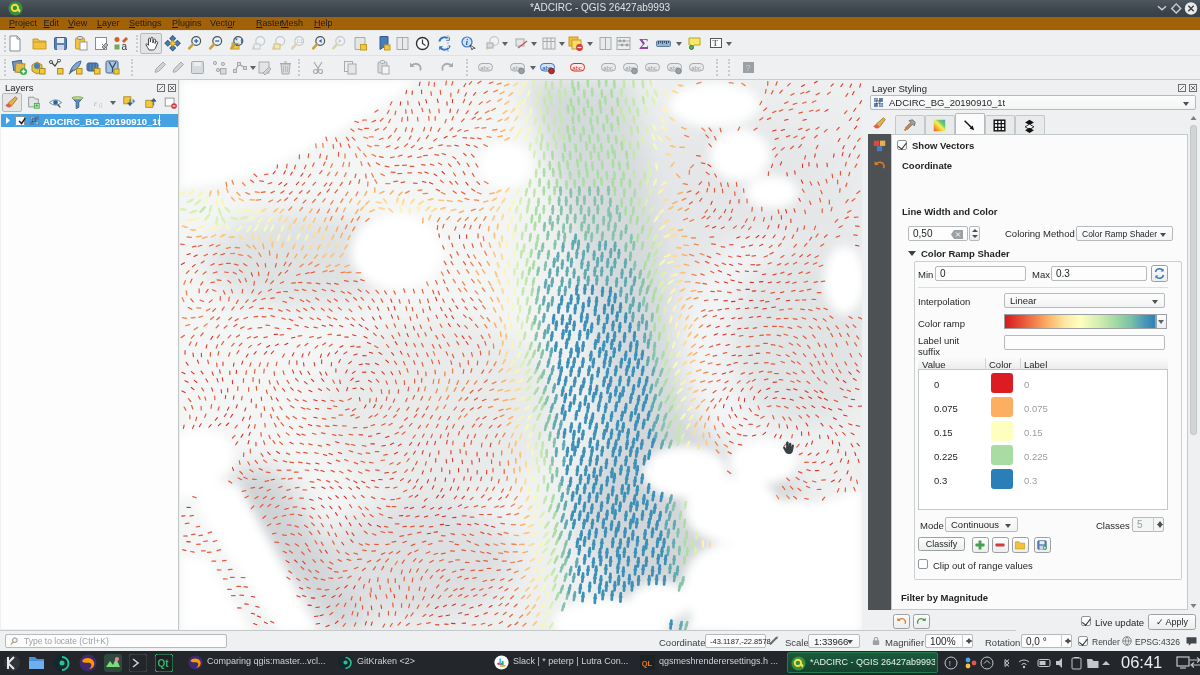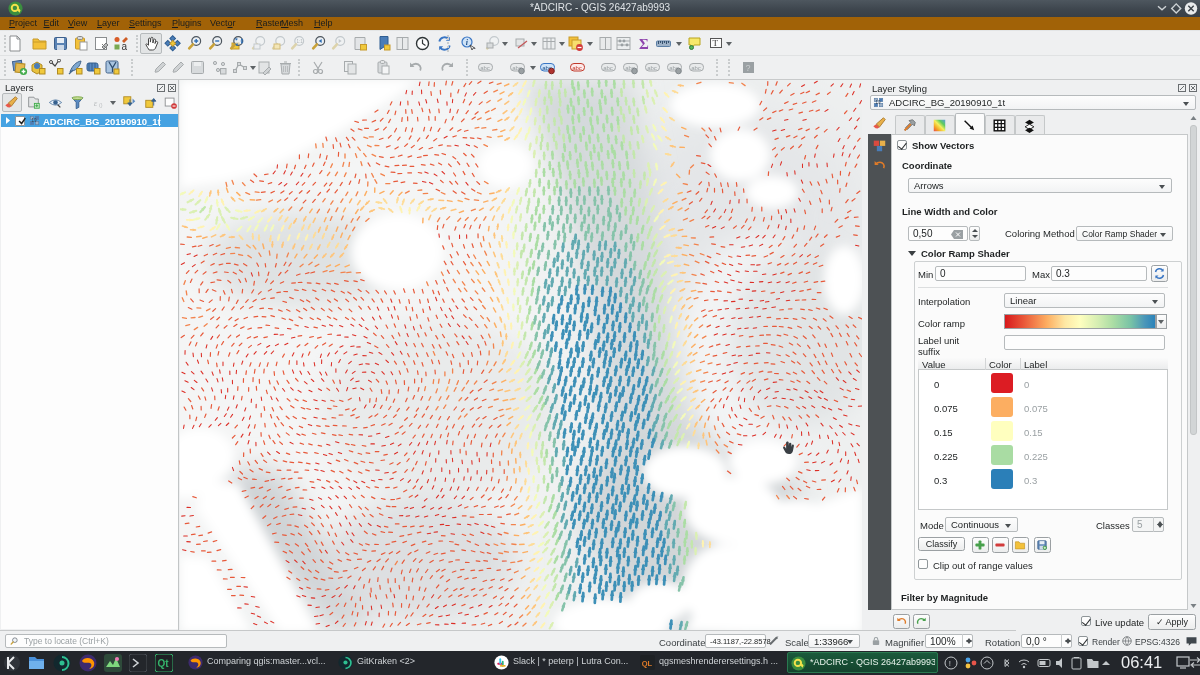--- a/index.html
+++ b/index.html
@@ -566,21 +566,20 @@
       <div class="abs" style="left:149px;top:35px;width:30px;height:20px;background:#e9eaeb;border:1px solid #c5c8c9;border-bottom:0;border-radius:2px 2px 0 0"></div>
       <svg style="position:absolute;left:156px;top:38px" width="15" height="15" viewBox="0 0 17 17">
         <path d="M8.5 2l5 3-5 3-5-3z" fill="#111"></path>
         <path d="M8.5 7l5 3-5 3-5-3z" fill="#fff" stroke="#111"></path>
         <path d="M8.5 11l5 3-5 3-5-3z" fill="#111"></path>
       </svg>
       <div class="abs" style="left:25px;top:54px;width:297px;height:476px;background:#fbfbfb;border:1px solid #c5c8c9"></div>
       <div class="cb on" style="left:31px;top:60px"></div>
       <div class="lbl bold" style="left:46px;top:60px;font-size:9.5px">Show Vectors</div>
       <div class="lbl bold" style="left:36px;top:80px;font-size:9.5px">Coordinate</div>
-      <div class="combo" style="left:42px;top:98px;width:264px;height:15px">Arrows</div>
       <div class="lbl bold" style="left:36px;top:126px;font-size:9.5px">Line Width and Color</div>
       <div class="tfield" style="left:42px;top:146px;width:60px;height:15px">0,50<svg style="position:absolute;right:4px;top:3px" width="12" height="9" viewBox="0 0 12 9">
           <path d="M3 0h9v9H3L0 4.5z" fill="#9aa0a3"></path>
           <path d="M5 2.5l4 4m0-4l-4 4" stroke="#fff"></path>
         </svg></div>
       <div class="abs" style="left:103px;top:146px;width:11px;height:15px;background:linear-gradient(#fdfdfd,#eceded);border:1px solid #b6babc;border-radius:2px"></div>
       <svg class="abs" style="left:105px;top:148px" width="8" height="11" viewBox="0 0 8 11">
         <path d="M1 4l3-3 3 3z" fill="#4a4f52"></path>
         <path d="M1 7l3 3 3-3z" fill="#4a4f52"></path>
       </svg>

